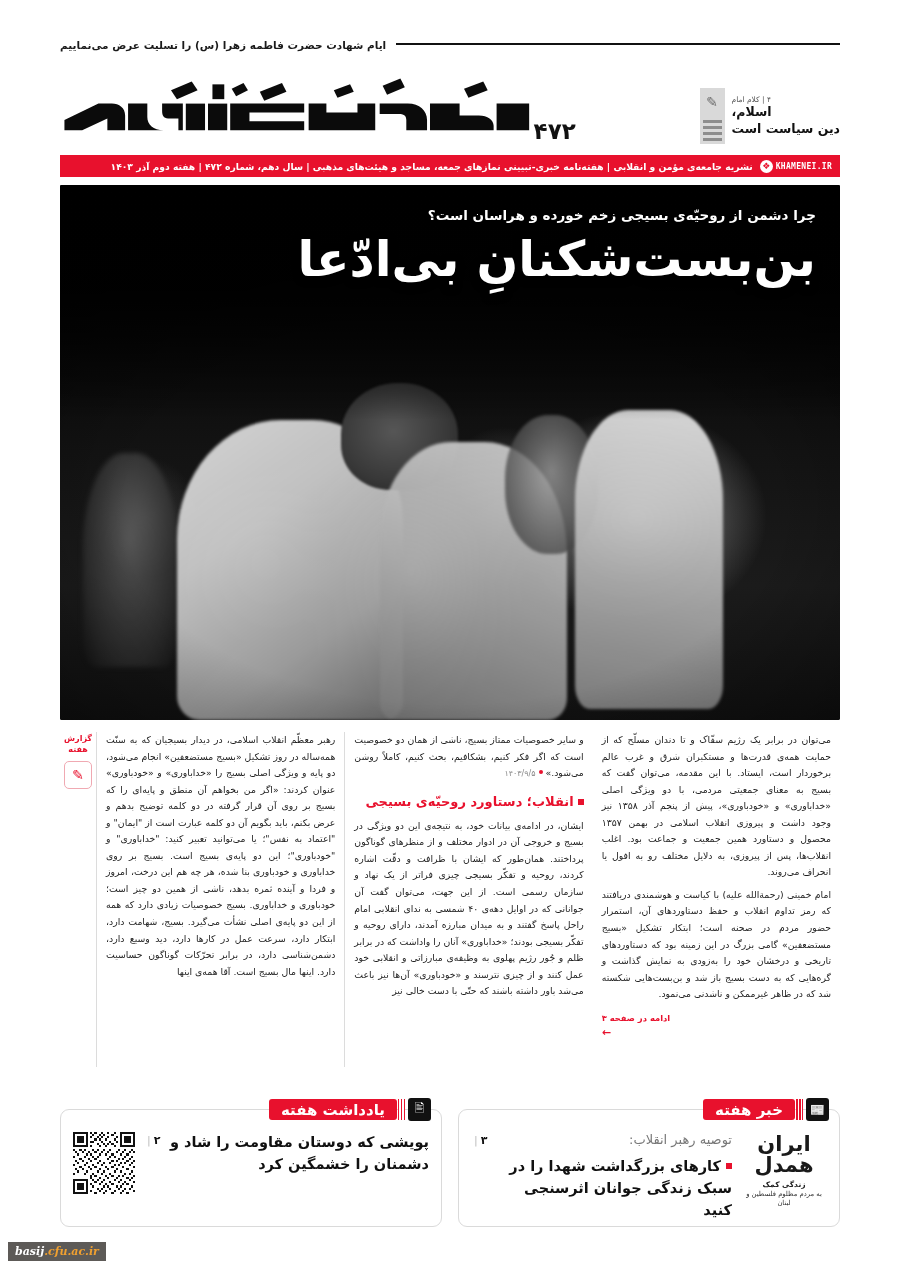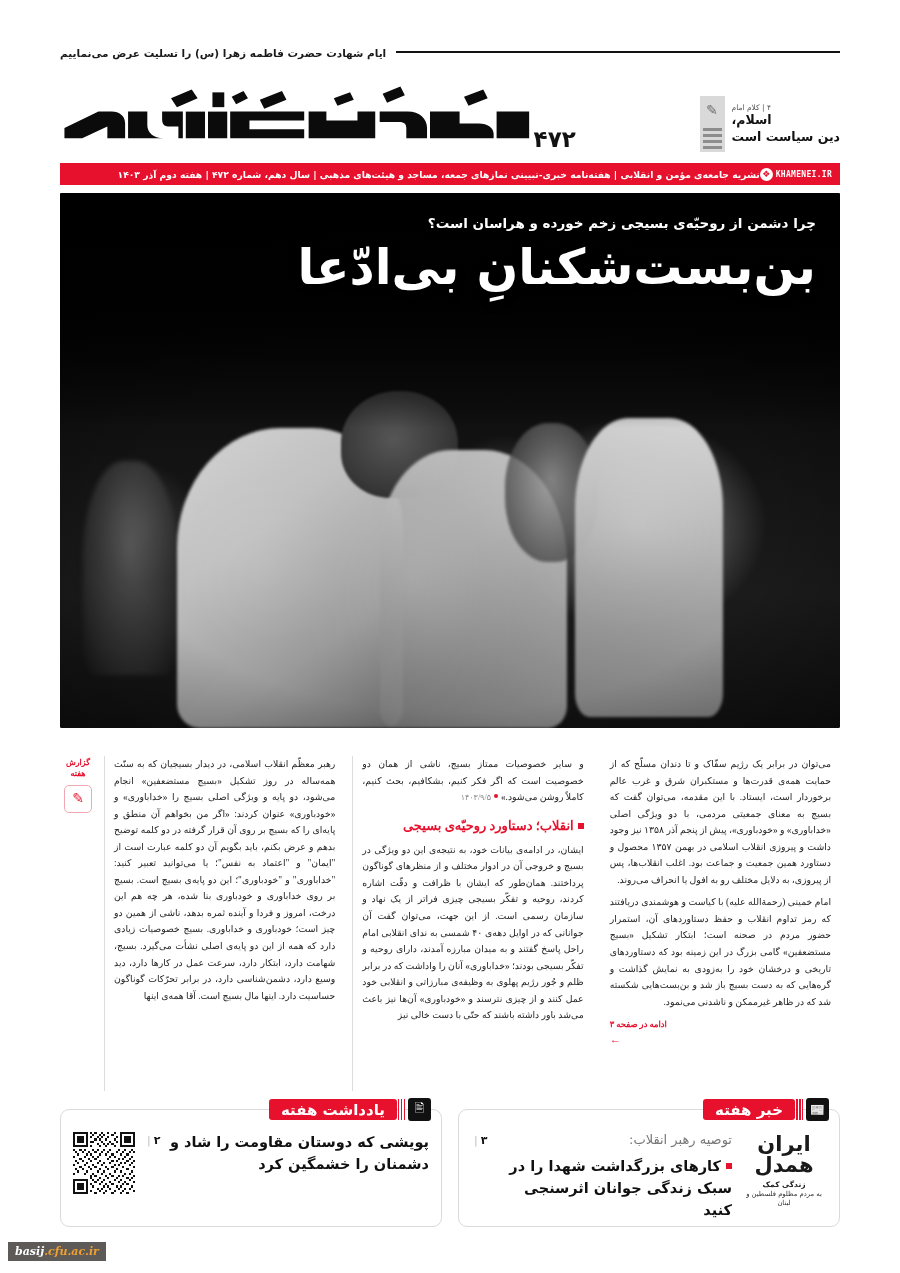--- a/index.html
+++ b/index.html
@@ -8,21 +8,21 @@
     width:900px;height:1273px;
     background:#ffffff;
     font-family:"DejaVu Sans","Liberation Sans",sans-serif;
     overflow:hidden;
     position:relative;
   }
   .page{
     position:relative;
     width:900px;height:1273px;
     box-sizing:border-box;
-    padding:12px 60px;
+    padding:4px 60px;
   }
 
   
   .topstrip{
     position:relative;
     height:42px;
     display:flex;align-items:center;justify-content:flex-start;
     flex-direction:row-reverse;
     gap:10px;
     padding-top:20px;
@@ -86,20 +86,21 @@
   .imam-title{font-size:12.5px;font-weight:700;color:#111;white-space:nowrap;}
 
   
   .redbar{
     margin-top:7px;
     height:22px;
     background:#e8112d;
     display:flex;flex-direction:row-reverse;align-items:center;
     padding:0 8px;
     box-sizing:border-box;
+    gap:7px;
   }
   .redbar .bartext{
     color:#fff;font-size:9.2px;font-weight:700;
     white-space:nowrap;letter-spacing:-0.1px;
     flex:1;text-align:right;
   }
   .khlogo{
     display:flex;flex-direction:row-reverse;align-items:center;gap:3px;
     background:#ffffff00;
   }
@@ -188,25 +189,24 @@
     text-shadow:0 1px 5px rgba(0,0,0,.95);
   }
   .hero .headline{
     color:#fff;font-size:49px;font-weight:800;
     letter-spacing:-1px;line-height:1.12;
     text-shadow:0 2px 9px rgba(0,0,0,.95);
   }
 
   
   .body-area{
-    margin-top:28px;
+    margin-top:12px;
     display:flex;flex-direction:row-reverse;
-    gap:8px;
+    gap:0px;
     height:335px;
-    font-family:Liberation Serif, serif;
   }
   .flagcol{
     width:36px;
     display:flex;flex-direction:column;align-items:center;
     padding-top:2px;
     flex:0 0 36px;
   }
   .flag-kicker{
     font-size:8px;color:#e8112d;font-weight:700;
     text-align:center;line-height:1.35;margin-bottom:5px;

